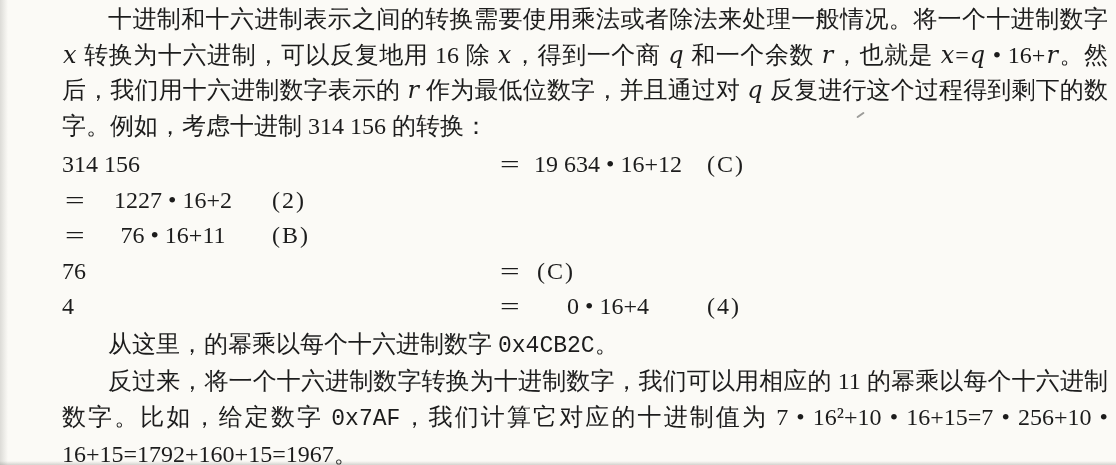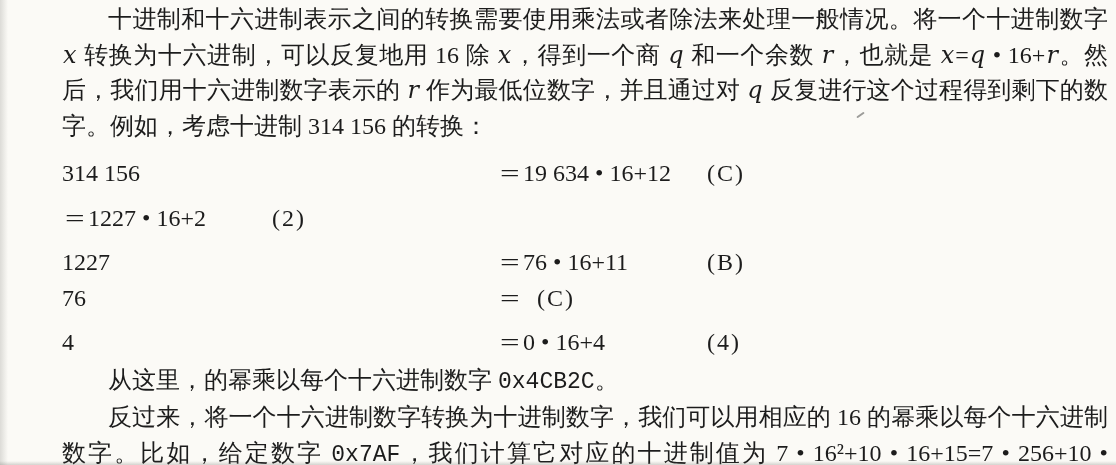--- a/index.html
+++ b/index.html
@@ -31,21 +31,21 @@
   }
   .seg-mono {
     font-family: Liberation Mono, monospace;
     font-size: 23px;
   }
   .equations { margin: 3px 0 2px 0; }
   .eq-row { display: flex; align-items: baseline; }
   .eq-lhs  { width: 435px; white-space: pre; flex-shrink: 0; }
   .eq-sign { width: 26px;  text-align: center; flex-shrink: 0; }
   .eq-sign .wide { display: inline-block; transform: scaleX(1.45); }
-  .eq-mid  { width: 170px; white-space: pre; flex-shrink: 0; margin-top: 9px; }
+  .eq-mid  { width: 170px; text-align: center; white-space: pre; flex-shrink: 0; }
   .eq-label{ margin-left: 14px; letter-spacing: 2px; white-space: pre; }
   
   .edge-left {
     position: absolute; left: 0; top: 0; bottom: 0; width: 8px;
     background: linear-gradient(to right, rgba(110,110,105,0.22), rgba(110,110,105,0));
     pointer-events: none;
   }
   .edge-bottom {
     position: absolute; left: 0; right: 0; bottom: 0; height: 4px;
     background: linear-gradient(to top, rgba(110,110,105,0.28), rgba(110,110,105,0));
@@ -70,39 +70,38 @@
       <span class="eq-sign"><span class="wide">=</span></span>
       <span class="eq-mid">19 634 • 16+12</span>
       <span class="eq-label">(C)</span>
     </div>
     <div class="eq-row">
       <span class="eq-sign"><span class="wide">=</span></span>
       <span class="eq-mid">1227 • 16+2</span>
       <span class="eq-label">(2)</span>
     </div>
     <div class="eq-row">
-      <span class="eq-lhs">1227</span>
       <span class="eq-sign"><span class="wide">=</span></span>
       <span class="eq-mid">76 • 16+11</span>
       <span class="eq-label">(B)</span>
     </div>
     <div class="eq-row">
       <span class="eq-lhs">76</span>
       <span class="eq-sign"><span class="wide">=</span></span>
       <span class="eq-label">(C)</span>
     </div>
     <div class="eq-row">
       <span class="eq-lhs">4</span>
       <span class="eq-sign"><span class="wide">=</span></span>
       <span class="eq-mid">0 • 16+4</span>
       <span class="eq-label">(4)</span>
     </div>
   </div>
 
   <p class="para"><span class="seg-cjk">从这里，的幂乘以每个十六进制数字 </span><span class="seg-mono">0x4CB2C</span><span class="seg-cjk">。</span></p>
 
-  <p class="para"><span class="seg-cjk">反过来，将一个十六进制数字转换为十进制数字，我们可以用相应的 16 的幂乘以每个十六进制数字。比如，给定数字 </span><span class="seg-mono">0x7AF</span><span class="seg-cjk">，我们计算它对应的十进制值为 7 • 16²+10 • 16+15=7 • 256+10 • 16+15=1792+160+15=1967。</span></p>
+  <p class="para"><span class="seg-cjk">反过来，将一个十六进制数字转换为十进制数字，我们可以用相应的 11 的幂乘以每个十六进制数字。比如，给定数字 </span><span class="seg-mono">0x7AF</span><span class="seg-cjk">，我们计算它对应的十进制值为 7 • 16²+10 • 16+15=7 • 256+10 • 16+15=1792+160+15=1967。</span></p>
 
 </div>
 
 <div class="edge-left"></div>
 <div class="edge-bottom"></div>
 <div class="speck"></div>
 
 </body></html>

